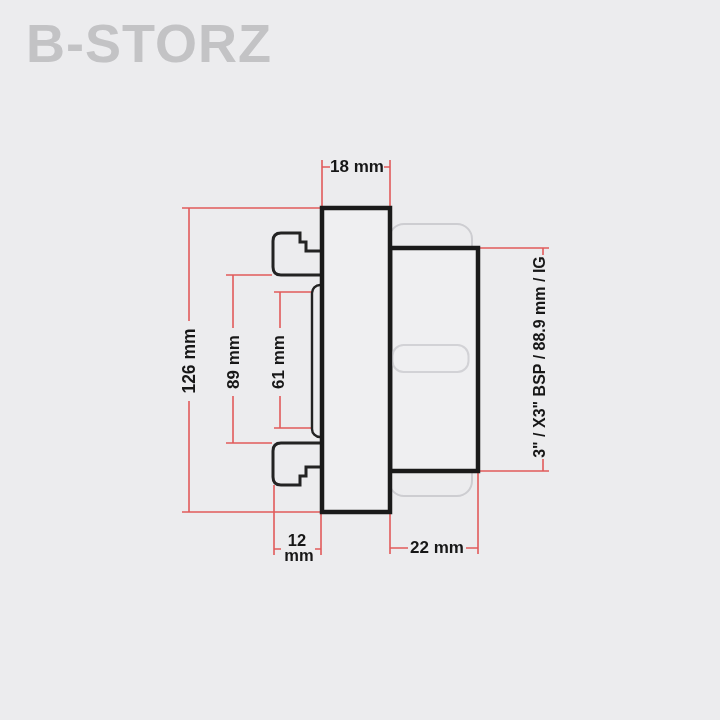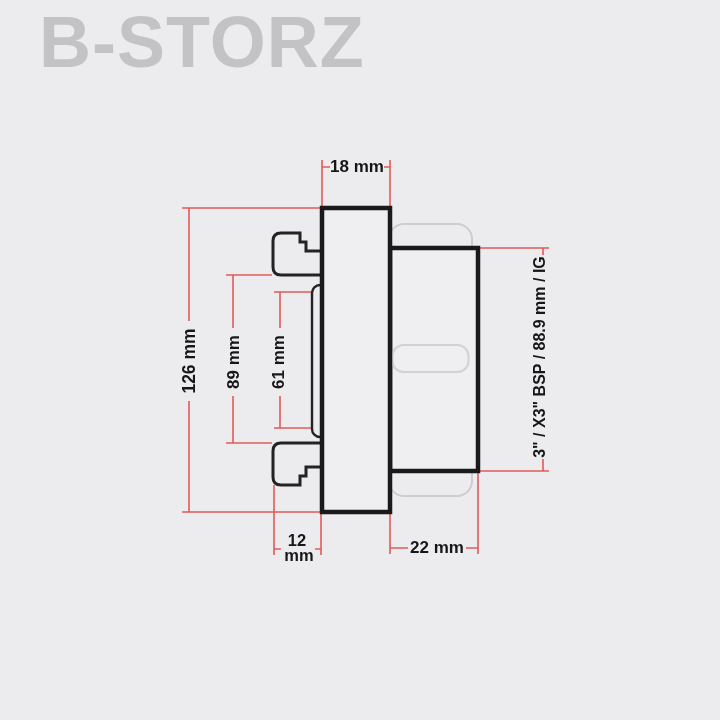--- a/index.html
+++ b/index.html
@@ -4,24 +4,24 @@
 <style>
   html,body{margin:0;padding:0;}
   body{
     width:720px;height:720px;overflow:hidden;
     background:#ececee;
     font-family:"Liberation Sans",sans-serif;
     position:relative;
   }
   .canvas{position:absolute;inset:0;width:720px;height:720px;}
   .logo{
-    position:absolute;left:26px;top:6px;
-    font-size:72px;font-weight:bold;line-height:1;
+    position:absolute;left:26px;top:16px;
+    font-size:54px;font-weight:bold;line-height:1;
     letter-spacing:1px;color:#c3c3c5;
-    user-select:none;white-space:nowrap;margin-left:13px;
+    user-select:none;white-space:nowrap;
   }
   svg{position:absolute;left:0;top:0;}
   .dimline{stroke:#e15b5b;stroke-width:1.6;fill:none;}
   .outline-thick{stroke:#1a1a1a;stroke-width:4.5;fill:#efeff1;}
   .outline-lug{stroke:#232323;stroke-width:3;fill:#ececee;}
   .outline-gasket{stroke:#232323;stroke-width:2.4;fill:#ececee;}
   .silhouette{stroke:#cdcdd1;stroke-width:2;fill:none;}
   .slot{stroke:#d2d2d6;stroke-width:2;fill:none;}
   .labelbg{fill:#ececee;}
   .dimtext{

